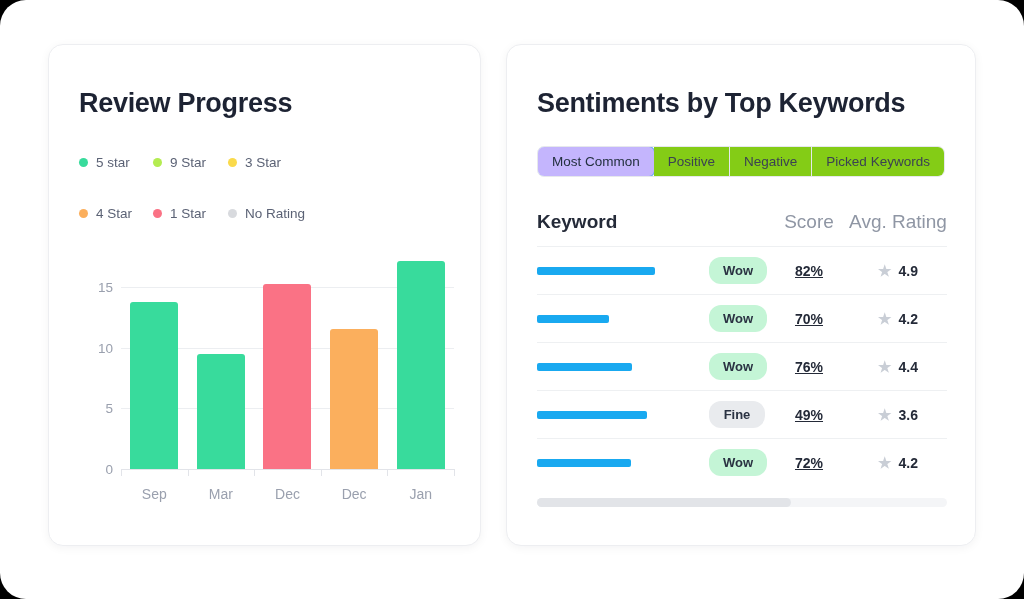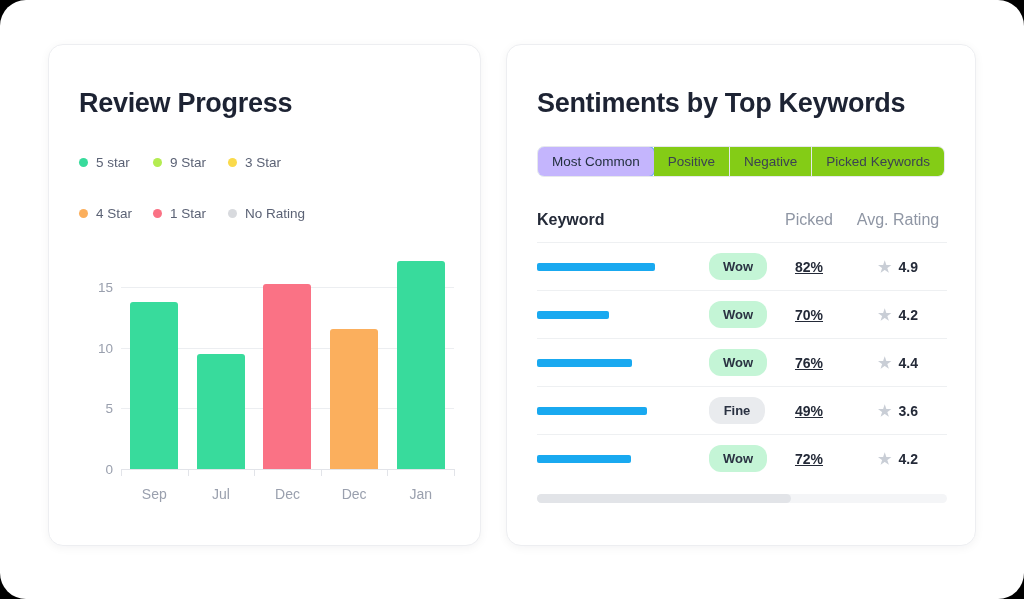--- a/index.html
+++ b/index.html
@@ -168,21 +168,21 @@
     border-radius: 6px;
     margin: -1px;
     color: #23303f;
   }
 
   .table { margin-top: 34px; width: 410px; }
   .thead {
     display: flex;
     align-items: center;
     padding-bottom: 13px;
-    font-size: 16px;
+    font-size: 19px;
     color: #8f96a4;
   }
   .thead .th-keyword {
     width: 232px;
     color: #242a38;
     font-weight: bold;
   }
   .thead .th-score { width: 80px; text-align: center; }
   .thead .th-rating { width: 98px; text-align: center; }
 
@@ -305,21 +305,21 @@
               </div>
               <div class="bar-cell">
                 <div class="bar" style="height: 140.489px; background: rgb(251, 175, 93);"></div>
               </div>
               <div class="bar-cell">
                 <div class="bar" style="height: 208.311px; background: rgb(56, 219, 156);"></div>
               </div>
             </div>
           <div class="xlabels" id="xlabels">
               <div class="xlabel">Sep</div>
-              <div class="xlabel">Jul</div>
+              <div class="xlabel">Mar</div>
               <div class="xlabel">Dec</div>
               <div class="xlabel">Dec</div>
               <div class="xlabel">Jan</div>
             </div>
         <div class="ytick" style="top: 226px;">0</div>
             <div class="ytick" style="top: 165.444px;">5</div>
             <div class="ytick" style="top: 104.889px;">10</div>
             <div class="ytick" style="top: 44.3333px;">15</div>
             <div class="tickmark" style="left: 42px;"></div>
             <div class="tickmark" style="left: 108.6px;"></div>
@@ -338,21 +338,21 @@
         <div class="tabs" id="tabs">
             <div class="tab active">Most Common</div>
             <div class="tab">Positive</div>
             <div class="tab">Negative</div>
             <div class="tab">Picked Keywords</div>
           </div>
 
         <div class="table">
           <div class="thead">
             <div class="th-keyword">Keyword</div>
-            <div class="th-score">Picked</div>
+            <div class="th-score">Score</div>
             <div class="th-rating">Avg. Rating</div>
           </div>
           <div id="rows">
               <div class="trow">
                 <div class="cell-keyword">
                   <div class="kw-bar" style="width: 118px;"></div>
                 </div>
                 <div class="cell-badge"><span class="badge wow">Wow</span></div>
                 <div class="cell-score">82%</div>
                 <div class="cell-rating">

